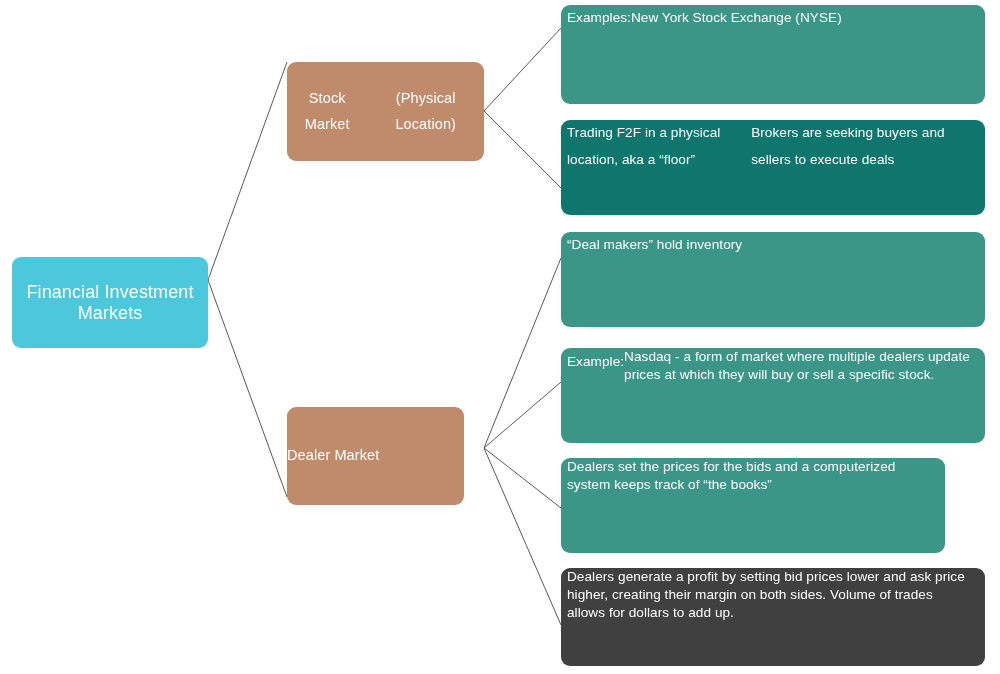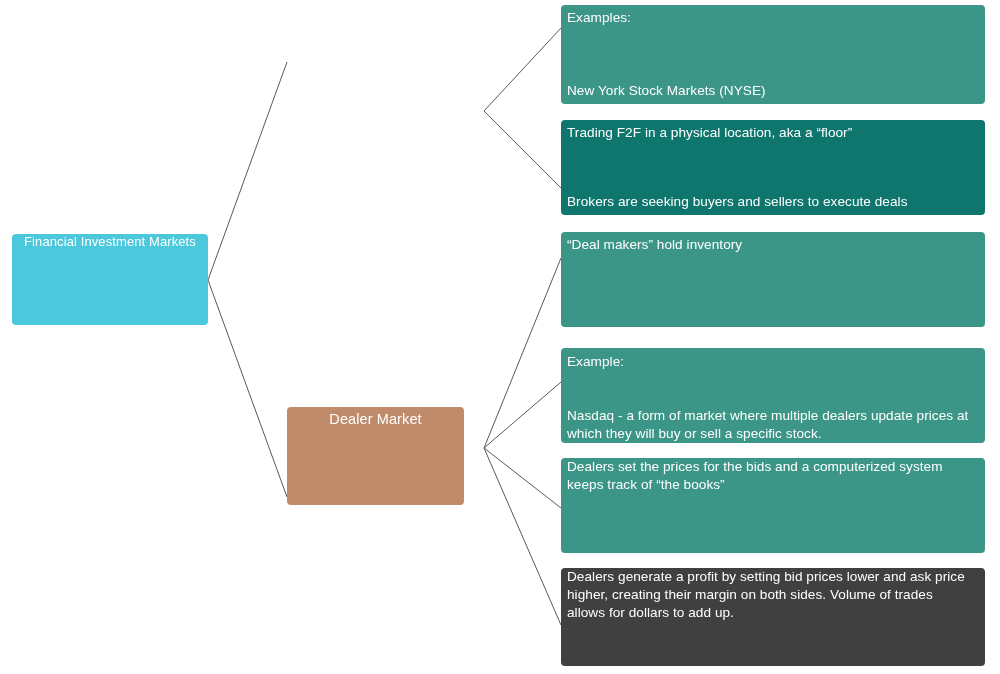--- a/index.html
+++ b/index.html
@@ -7,31 +7,31 @@
     width:1000px;height:674px;
     background:#ffffff;
     font-family:"Liberation Sans", sans-serif;
     overflow:hidden;
   }
   #canvas{position:relative;width:1000px;height:674px;}
   svg.connectors{position:absolute;left:0;top:0;width:1000px;height:674px;}
   .node{
     position:absolute;
     box-sizing:border-box;
-    border-radius:4px;
+    border-radius:9px;
     color:#ffffff;
     display:flex;
-    flex-direction:column;
-    justify-content:space-between;
+    justify-content:flex-start;
   }
   .node.root{
     align-items:center;
     text-align:center;
-    font-size:13px;
+    font-size:18px;
     letter-spacing:.1px;
+    margin-top:23px;
   }
   .node.branch{
     align-items:center;
     text-align:center;
     font-size:14.5px;
     line-height:1.75;
     letter-spacing:.1px;
   }
   .node.leaf{
     align-items:flex-start;
@@ -64,45 +64,49 @@
       <line x1="484" y1="448" x2="561" y2="382"></line>
       <line x1="484" y1="448" x2="561" y2="508"></line>
       <line x1="484" y1="448" x2="561" y2="625"></line>
     </g>
   </svg>
 
   <div class="node root" style="left:12px;top:234px;width:196px;height:91px;background:#4BC8DC;">
     <span>Financial Investment Markets</span>
   </div>
 
+  <div class="node branch" style="left:287px;top:62px;width:197px;height:99px;background:#C08B6B;">
+    <span>Stock Market</span>
+    <span>(Physical Location)</span>
+  </div>
 
   <div class="node branch" style="left:287px;top:399px;width:177px;height:98px;background:#C08B6B;margin-top:8px;">
     <span>Dealer Market</span>
   </div>
 
   <div class="node leaf spaced" style="left:561px;top:5px;width:424px;height:99px;background:#3C9687;">
     <span class="line">Examples:</span>
-    <span class="line">New York Stock Markets (NYSE)</span>
+    <span class="line">New York Stock Exchange (NYSE)</span>
   </div>
 
   <div class="node leaf spaced" style="left:561px;top:120px;width:424px;height:95px;background:#0f766e;">
     <span class="line">Trading F2F in a physical location, aka a “floor”</span>
     <span class="line">Brokers are seeking buyers and sellers to execute deals</span>
   </div>
 
   <div class="node leaf mixed" style="left:561px;top:348px;width:424px;height:95px;background:#3C9687;">
     <span class="line head">Example:</span>
     <span class="line body">Nasdaq - a form of market where multiple dealers update prices at which they will buy or sell a specific stock.</span>
   </div>
 
   <div class="node leaf spaced" style="left:561px;top:232px;width:424px;height:95px;background:#3C9687;">
     <span class="line">“Deal makers” hold inventory</span>
   </div>
 
-  <div class="node leaf tight" style="left:561px;top:458px;width:424px;height:95px;background:#3C9687;">
+  <div class="node leaf tight" style="left:561px;top:458px;width:384px;height:95px;background:#3C9687;">
     <span class="line">Dealers set the prices for the bids and a computerized system keeps track of “the books”</span>
   </div>
 
   <div class="node leaf tight" style="left:561px;top:568px;width:424px;height:98px;background:#404040;">
     <span class="line">Dealers generate a profit by setting bid prices lower and ask price higher, creating their margin on both sides.  Volume of trades allows for dollars to add up.</span>
   </div>
 
 </div>
 
 </body></html>

